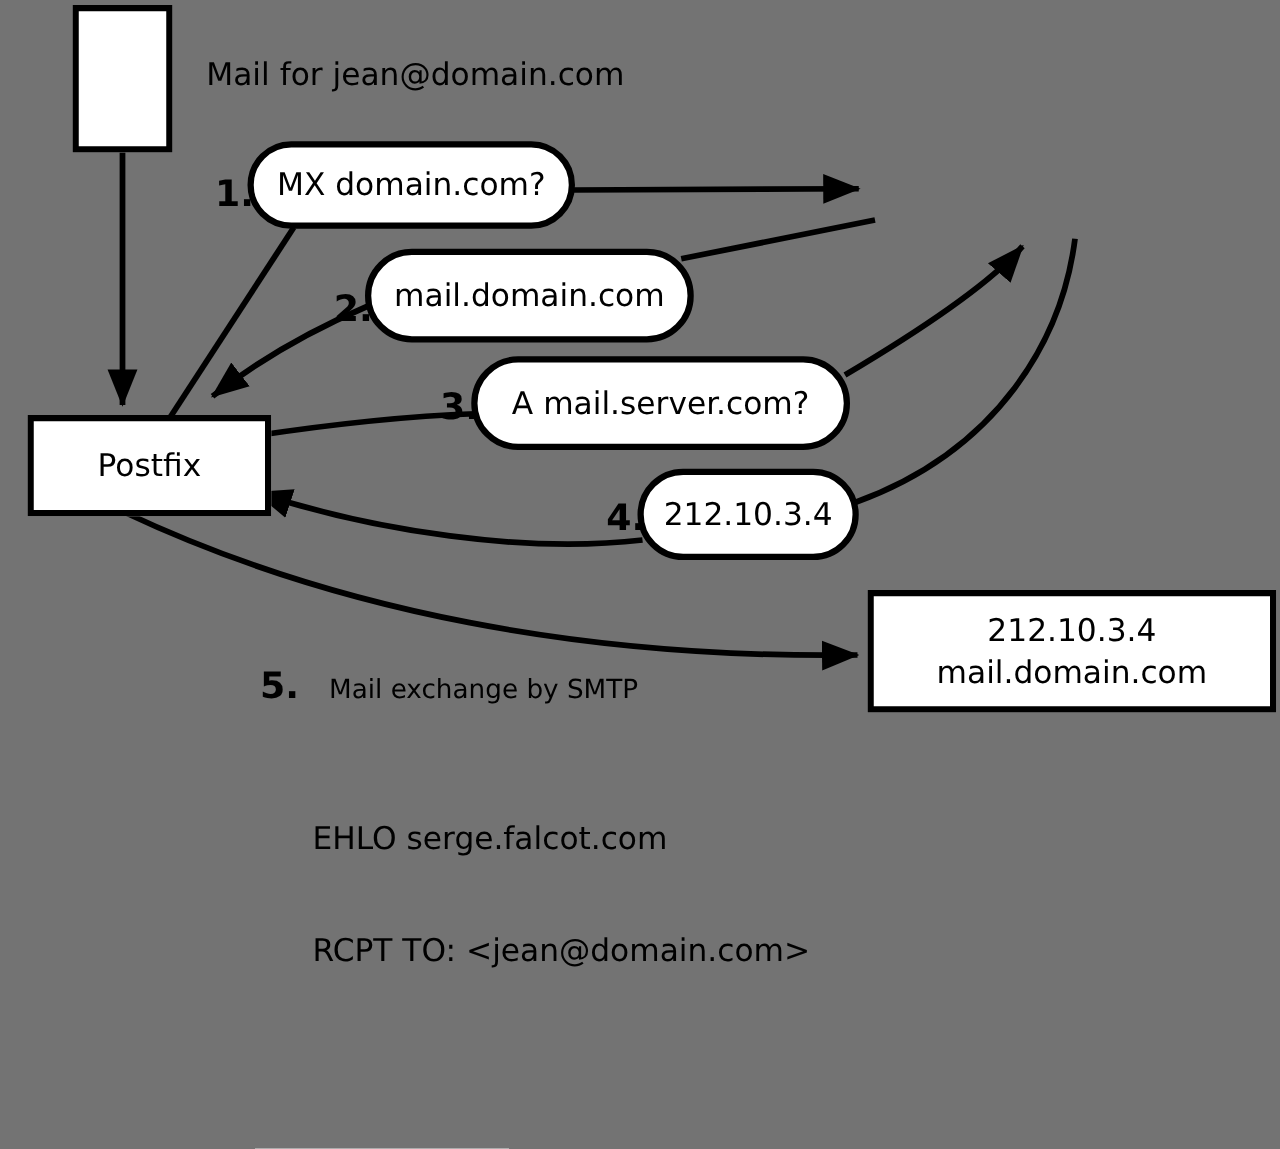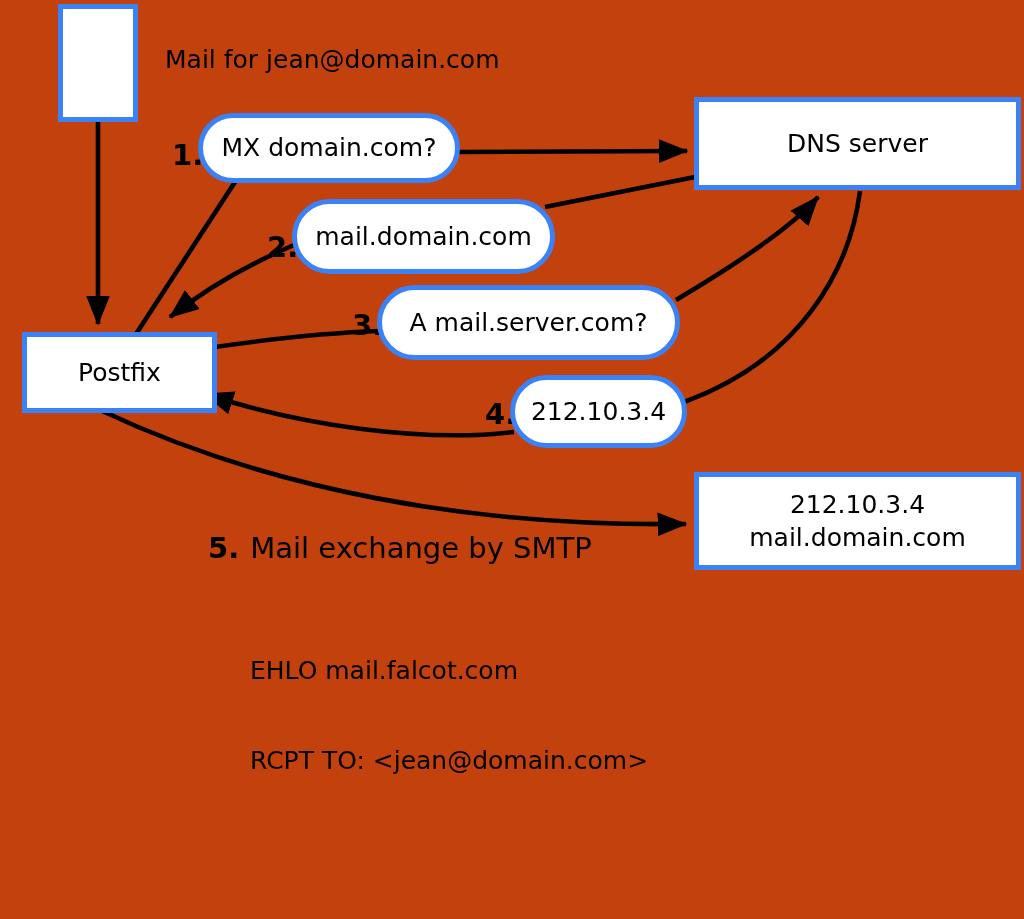--- a/index.html
+++ b/index.html
@@ -1,29 +1,29 @@
 <!DOCTYPE html>
 <html><head>
 <meta charset="utf-8">
 <style>
   html,body { margin:0; padding:0; background:#ffffff; }
   .canvas {
     position:relative;
     width:1024px; height:919px;
-    background:#c2410c;
+    background:#737373;
     color:#000000;
     font-family:"DejaVu Sans","Liberation Sans",sans-serif;
     overflow:hidden;
   }
   .wires { position:absolute; left:0; top:0; width:1024px; height:919px; }
   .node {
     position:absolute;
     box-sizing:border-box;
     background:#ffffff;
-    border:5px solid #3b82f6;
+    border:5px solid #000000;
     display:flex; align-items:center; justify-content:center;
     font-size:25px; line-height:30px;
     text-align:center;
   }
   .pill { border-radius:40px; }
   .num {
     position:absolute;
     font-size:29px; line-height:29px; font-weight:bold;
     white-space:nowrap;
   }
@@ -35,21 +35,21 @@
   .dest-lines { display:flex; flex-direction:column; gap:0; }
   .dest-lines div { line-height:33px; }
   .smtp {
     position:absolute; left:250px; top:597px;
     font-size:25px;
     white-space:pre;
   }
   .smtp div { height:32.4px; line-height:32.4px; }
   .step5 { position:absolute; left:208px; top:533px; }
   .step5 .n5 { font-size:29px; line-height:30px; font-weight:bold; }
-  .step5 .t5 { font-size:29px; line-height:30px; margin-left:11px; }
+  .step5 .t5 { font-size:21px; line-height:30px; margin-left:24px; }
   .step5 { display:flex; align-items:baseline; }
 </style>
 </head>
 <body>
 
 <div class="canvas">
 
   <svg class="wires" width="1024" height="919" viewBox="0 0 1024 919" aria-hidden="true">
     <defs>
       <marker id="arrow" viewBox="0 0 10 10" refX="9.5" refY="5" markerWidth="6.5" markerHeight="6.5" orient="auto">
@@ -71,23 +71,20 @@
   </svg>
 
   <div class="node" style="left:58px; top:4px; width:80px; height:118px;"></div>
 
   <div class="label" style="left:165px; top:47px;">Mail for jean@domain.com</div>
 
   <div class="node" style="left:2px; top:332px; width:195px; height:81px;margin-left:20px;">
     <span>Postfix</span>
   </div>
 
-  <div class="node" style="left:694px; top:97px; width:327px; height:93px;">
-    <span>DNS server</span>
-  </div>
 
   <div class="node" style="left:694px; top:472px; width:327px; height:98px;">
     <div class="dest-lines">
       <div>212.10.3.4</div>
       <div>mail.domain.com</div>
     </div>
   </div>
 
   <div class="num" style="left:172px; top:141px;">1.</div>
   <div class="node pill" style="left:198px; top:113px; width:262px; height:70px;">
@@ -108,21 +105,21 @@
   <div class="node pill" style="left:510px; top:375px; width:177px; height:73px;">
     <span>212.10.3.4</span>
   </div>
 
   <div class="step5">
     <span class="n5">5.</span>
     <span class="t5">Mail exchange by SMTP</span>
   </div>
 
   <div class="smtp">
-    <div>EHLO mail.falcot.com</div>
+    <div>EHLO serge.falcot.com</div>
     <div>RCPT TO: &lt;jean@domain.com&gt;</div>
     
     
     
     
     
     
     
   </div>
 

